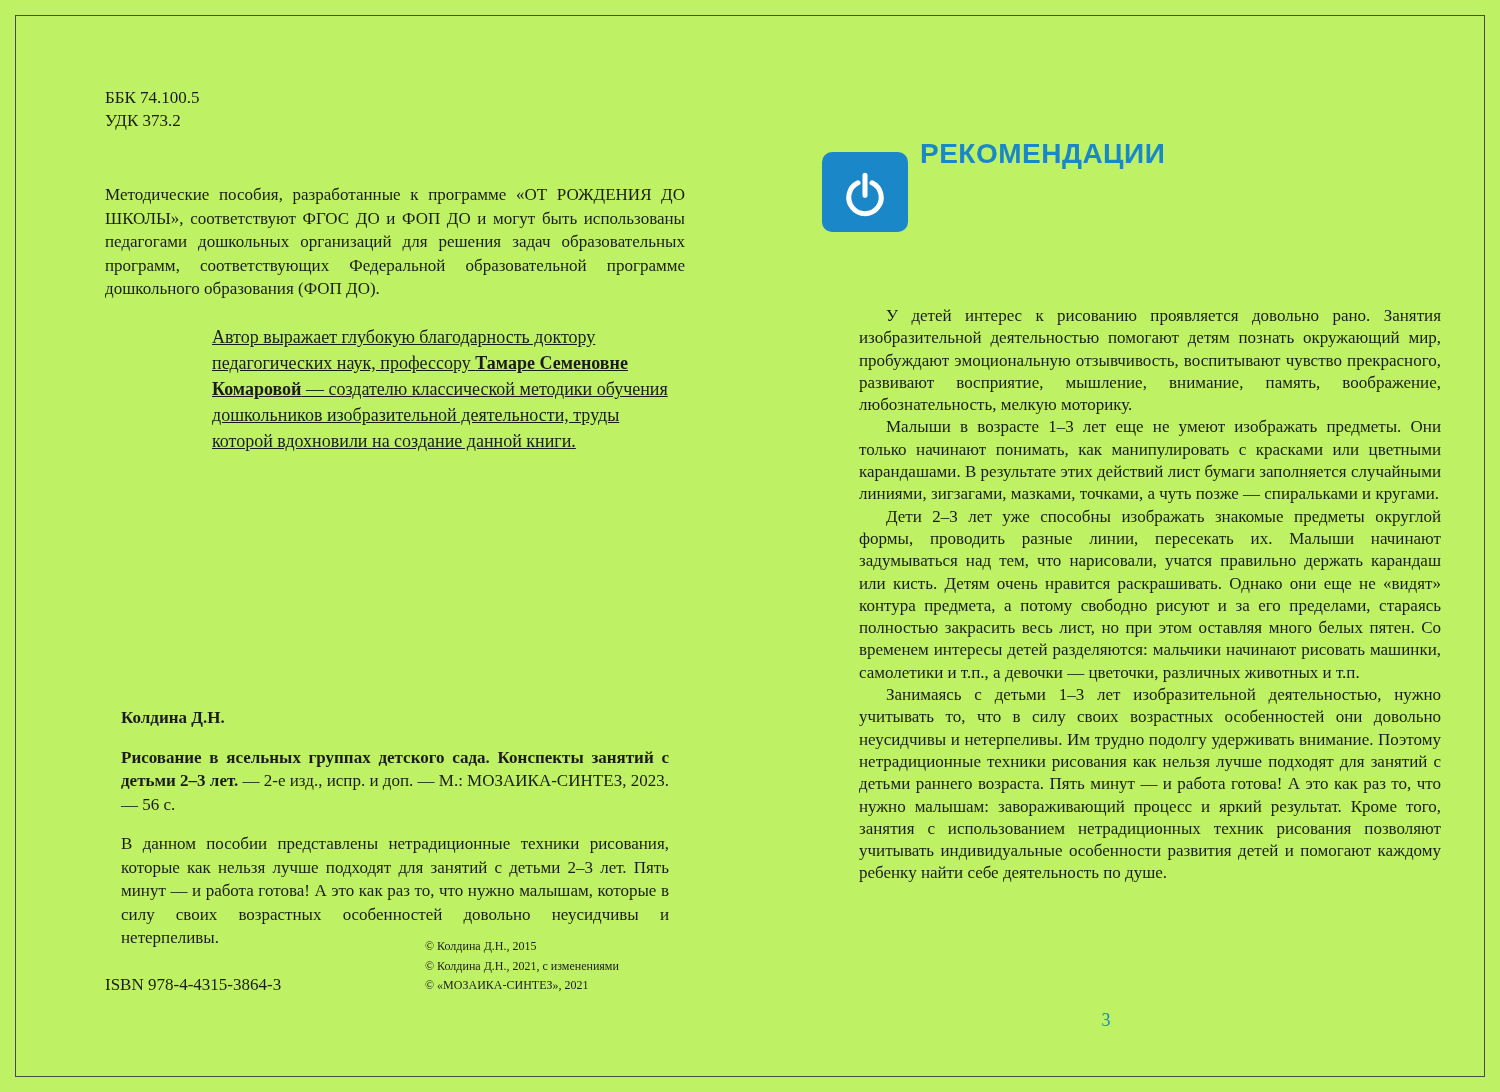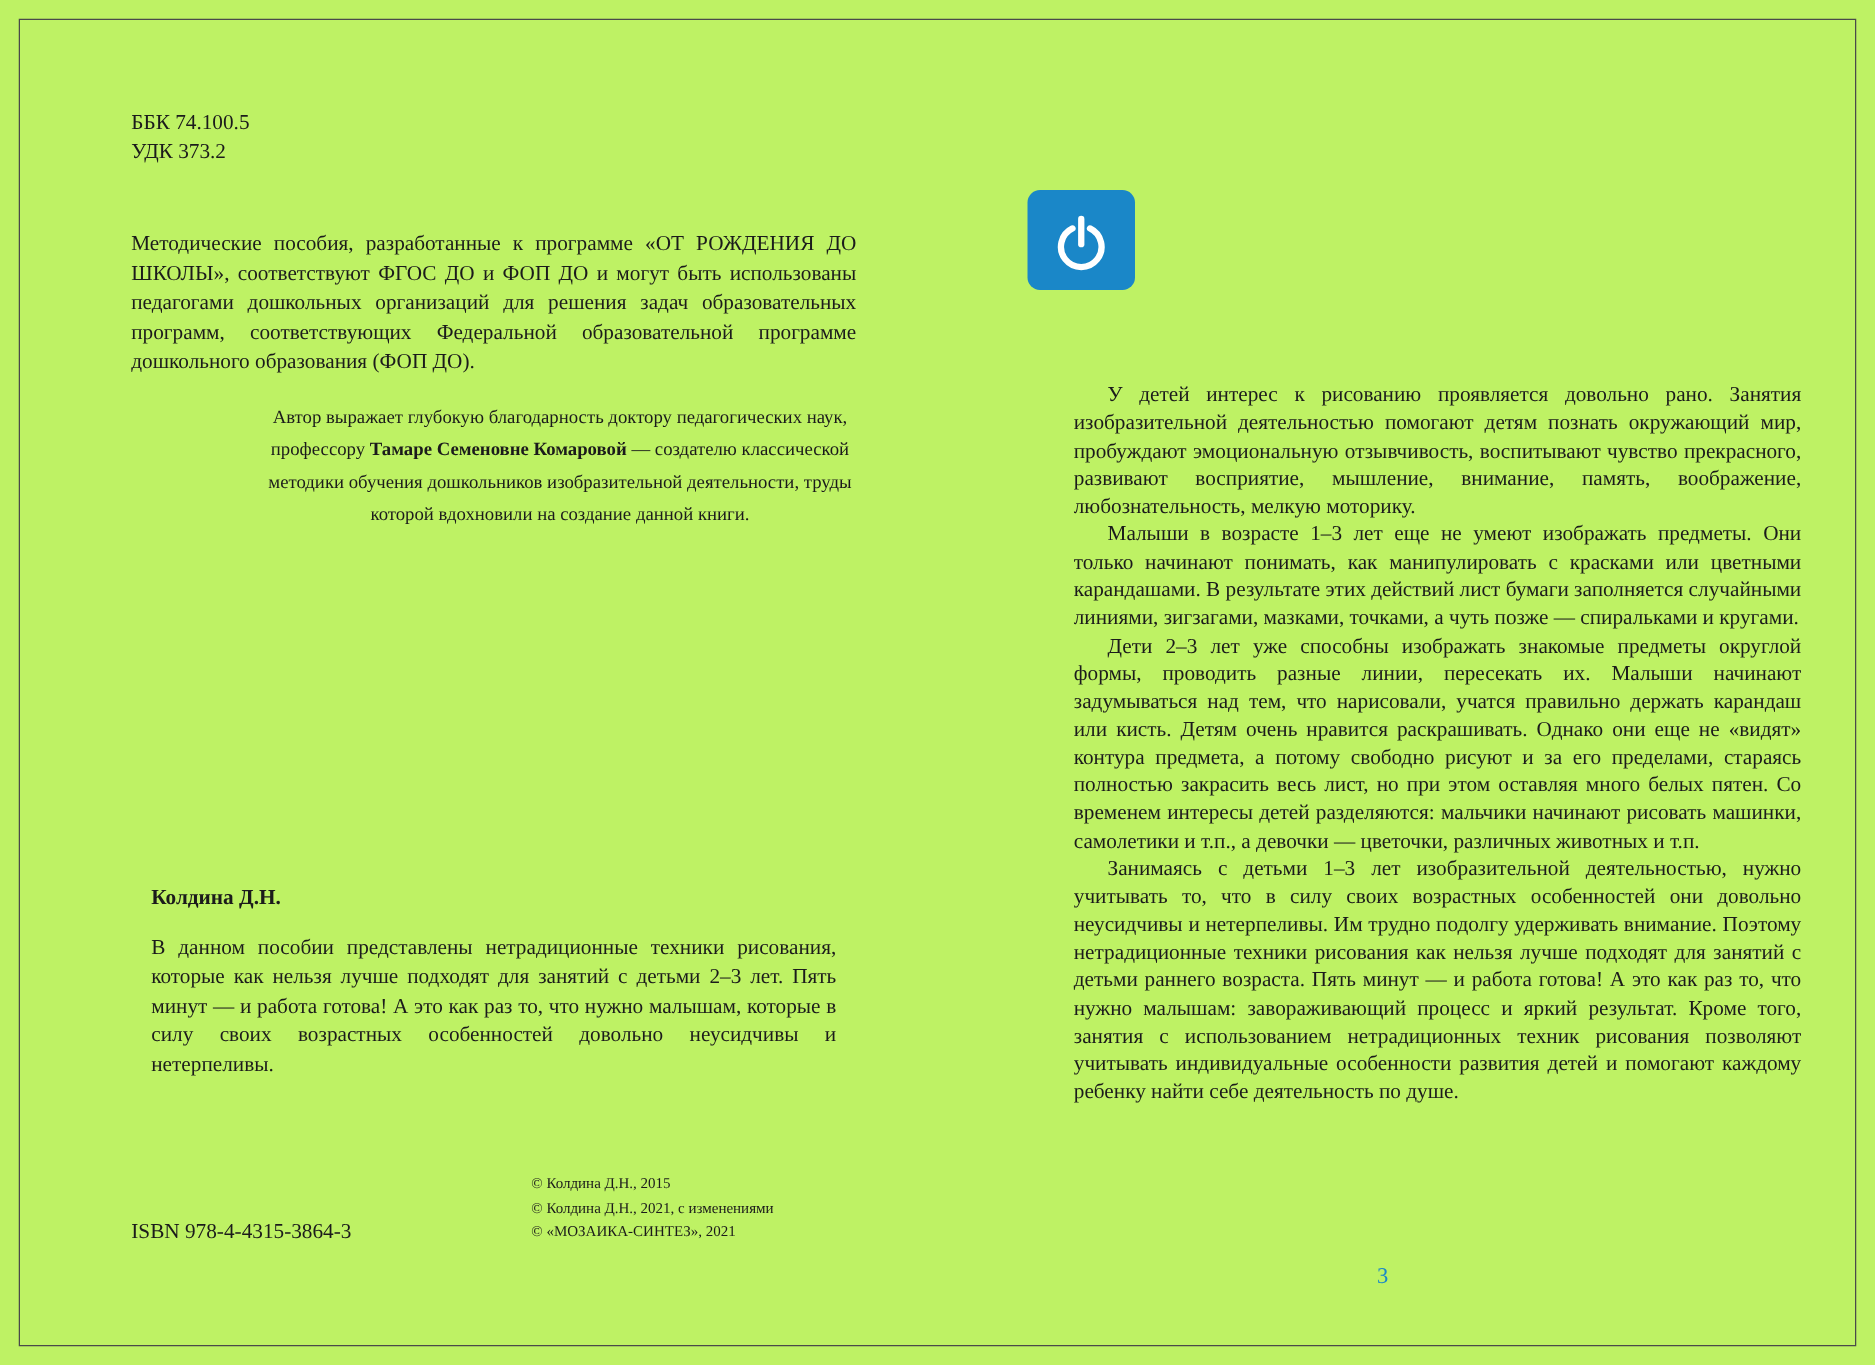--- a/index.html
+++ b/index.html
@@ -37,23 +37,24 @@
     width: 580px;
     font-size: 17px;
     line-height: 23.5px;
     text-align: justify;
     hyphens: auto;
   }
   .acknowledgment {
     position: absolute;
     left: 212px; top: 306px;
     width: 472px;
-    font-size: 15px;
+    font-size: 18px;
     line-height: 26px;
-    text-align: center;
+    text-align: left;
+    text-decoration: underline;
   }
   .biblio-block {
     position: absolute;
     left: 105px; top: 690px;
     width: 580px;
     font-size: 17px;
     line-height: 23.5px;
   }
   .biblio-block p { margin: 16px; }
   .biblio-para { text-align: justify; hyphens: auto; }
@@ -127,34 +128,35 @@
   <div>
     <div class="codes">ББК 74.100.5
 УДК 373.2</div>
 
     <p class="intro">Методические пособия, разработанные к программе «ОТ РОЖДЕНИЯ ДО ШКОЛЫ», соответствуют ФГОС ДО и ФОП ДО и могут быть использованы педагогами дошкольных организаций для решения задач образовательных программ, соответствующих Федеральной образовательной программе дошкольного образования (ФОП ДО).</p>
 
     <p class="acknowledgment"><span>Автор выражает глубокую благодарность доктору педагогических наук, профессору </span><span class="bold">Тамаре Семеновне Комаровой</span><span> — создателю классической методики обучения дошкольников изобразительной деятельности, труды которой вдохновили на создание данной книги.</span></p>
 
     <div class="biblio-block">
       <p class="bold">Колдина Д.Н.</p>
+      <p class="biblio-para"><span class="bold">Рисование в ясельных группах детского сада. Конспекты занятий с детьми 2–3 лет.</span><span> — 2-е изд., испр. и доп. — М.: МОЗАИКА-СИНТЕЗ, 2023. — 56 с.</span></p>
       <p class="annotation">В данном пособии представлены нетрадиционные техники рисования, которые как нельзя лучше подходят для занятий с детьми 2–3 лет. Пять минут — и работа готова! А это как раз то, что нужно малышам, которые в силу своих возрастных особенностей довольно неусидчивы и нетерпеливы.</p>
     </div>
 
     <div class="isbn">ISBN 978-4-4315-3864-3</div>
 
     <div class="copyrights">
       <div>© Колдина Д.Н., 2015</div>
       <div>© Колдина Д.Н., 2021, с изменениями</div>
       <div>© «МОЗАИКА-СИНТЕЗ», 2021</div>
     </div>
   </div>
 
   <div>
-    <h1 class="chapter-heading"><br></h1>
+    <h1 class="chapter-heading"><br><span>РЕКОМЕНДАЦИИ</span></h1>
 
     <div class="chapter-icon">
       <svg viewBox="0 0 100 100" aria-hidden="true">
         <path d="M 37.5 33.5 A 29 29 0 1 0 62.5 33.5" fill="none" stroke="#ffffff" stroke-width="9" stroke-linecap="round"></path>
         <line x1="50" y1="20" x2="50" y2="56" stroke="#ffffff" stroke-width="9" stroke-linecap="round"></line>
       </svg>
     </div>
 
     <div class="body-text">
       <p>У детей интерес к рисованию проявляется довольно рано. Занятия изобразительной деятельностью помогают детям познать окружающий мир, пробуждают эмоциональную отзывчивость, воспитывают чувство прекрасного, развивают восприятие, мышление, внимание, память, воображение, любознательность, мелкую моторику.</p>

